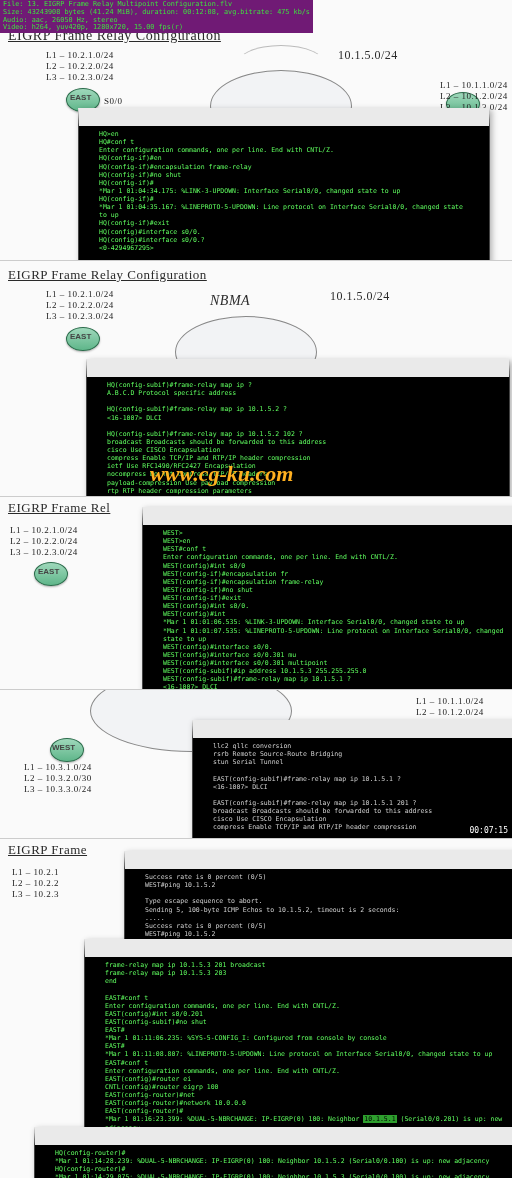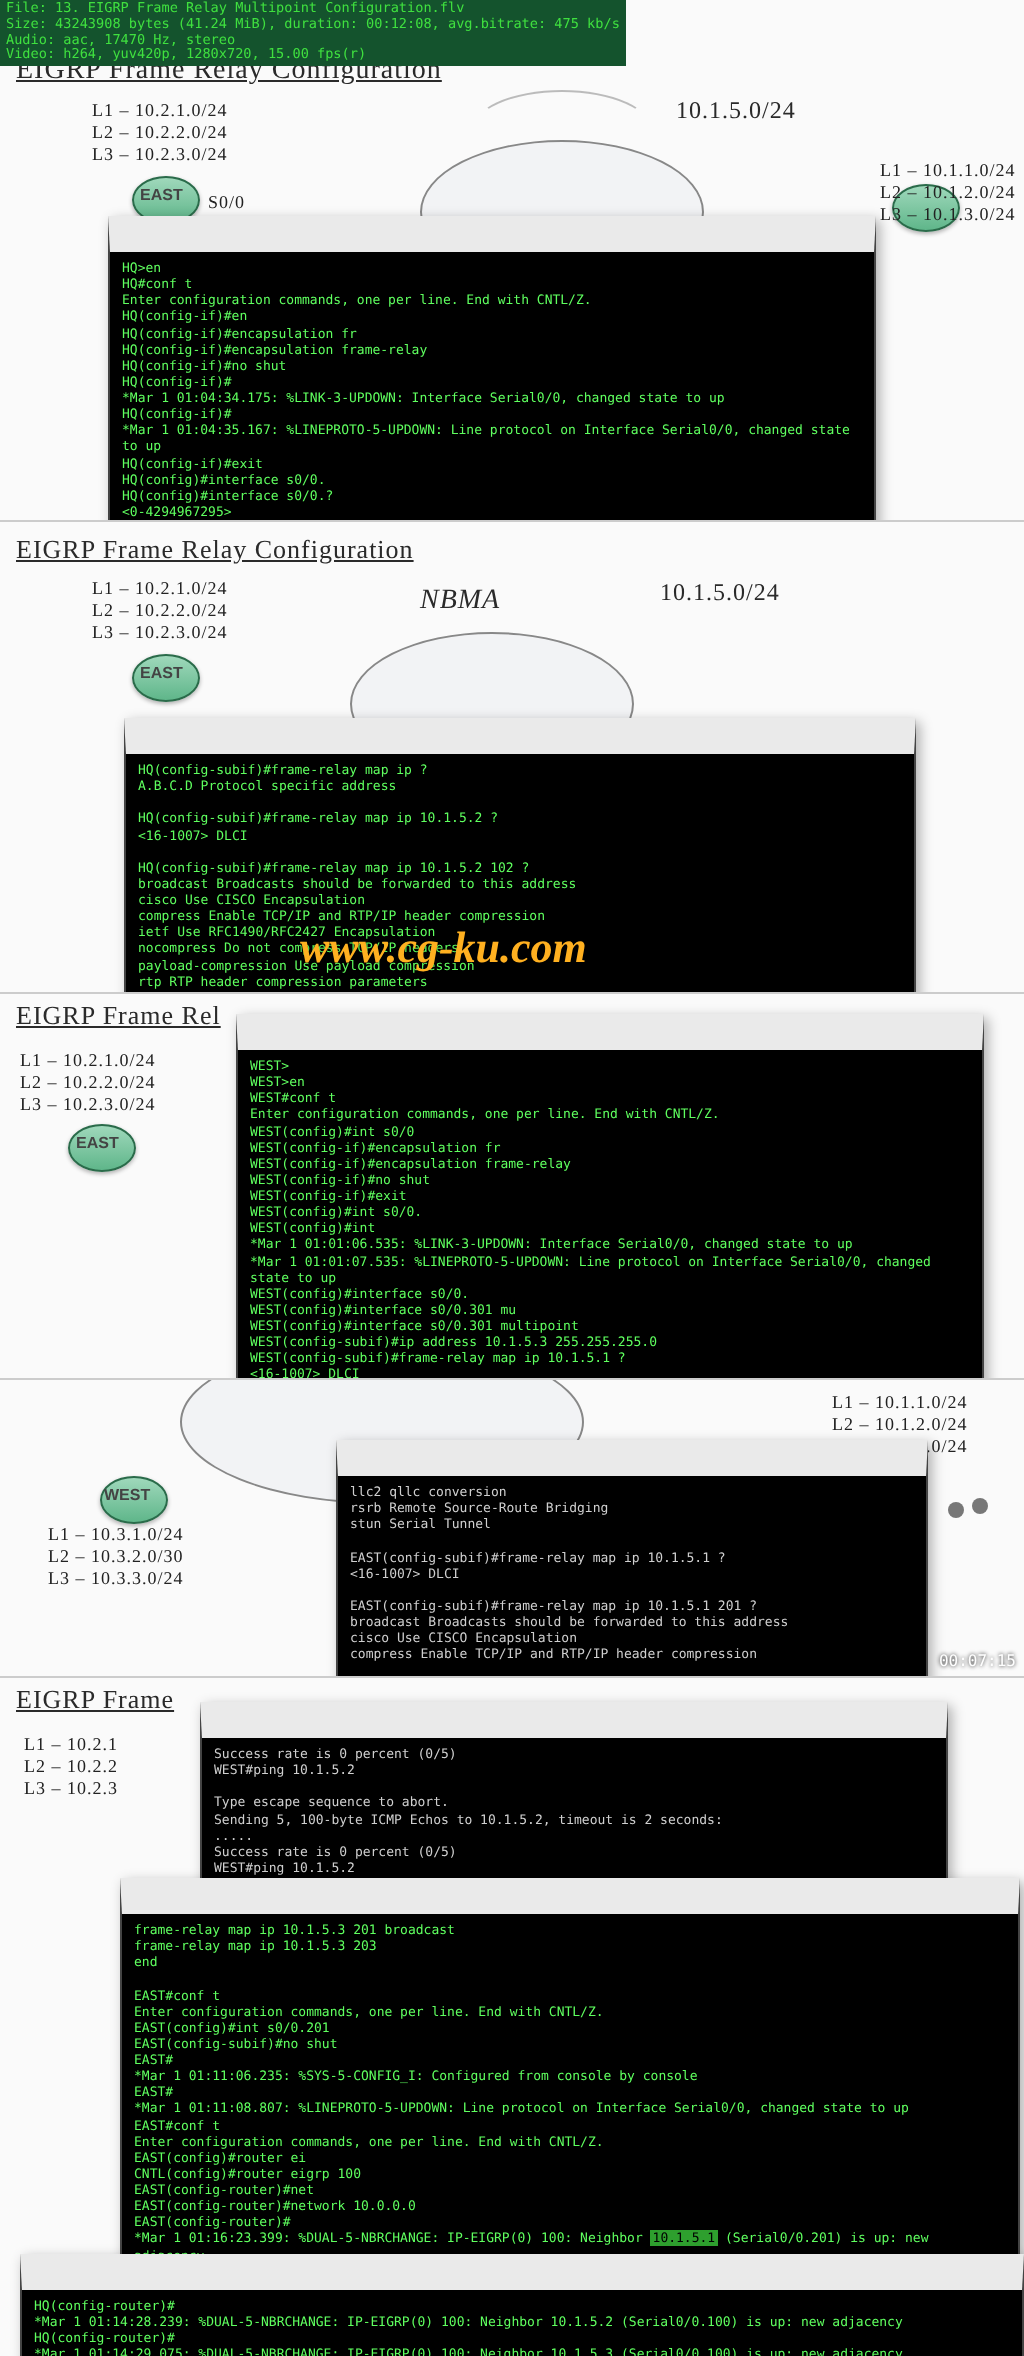--- a/index.html
+++ b/index.html
@@ -73,23 +73,24 @@
   }
   .terminal {
     position: absolute;
     background: #000;
     border: 1px solid #444;
     border-top: 18px solid #eaeaea;
     box-shadow: 2px 2px 6px rgba(0,0,0,0.3);
     font-family: Consolas, monospace;
     font-size: 6.5px;
     color: #5fff5f;
-    padding: 4px 6px;
+    padding: 4px 20px;
     overflow: hidden;
     line-height: 1.25;
+    margin-left: 24px;
   }
   .terminal.white {
     color: #cfcfcf;
   }
   .term-title {
     position: absolute;
     top: -16px;
     left: 22px;
     font-size: 9px;
     color: #333;
@@ -120,21 +121,21 @@
     background:#ddd;
     margin-left:1px;
   }
   .term-ctrls span.close{ background:#d66; color:#fff;}
   .file-meta {
     position: absolute;
     top: 0; left: 0;
     font-family: Consolas, monospace;
     font-size: 6.8px;
     color: #3fe03f;
-    background: #14532d;
+    background: #701a75;
     padding: 1px 3px;
     line-height: 1.15;
     z-index: 5;
   }
   .watermark {
     position: absolute;
     font-size: 22px;
     font-weight: bold;
     font-style: italic;
     font-family: Georgia, serif;
@@ -172,21 +173,21 @@
 </style>
 </head>
 <body>
 
 <div class="panel" style="height:260px">
   <div class="whiteboard"></div>
 
   <div class="file-meta">
     <div>File: 13. EIGRP Frame Relay Multipoint Configuration.flv</div>
     <div>Size: 43243908 bytes (41.24 MiB), duration: 00:12:08, avg.bitrate: 475 kb/s</div>
-    <div>Audio: aac, 17470 Hz, stereo</div>
+    <div>Audio: aac, 26050 Hz, stereo</div>
     <div>Video: h264, yuv420p, 1280x720, 15.00 fps(r)</div>
   </div>
 
   <div class="handwriting title-hw">EIGRP Frame Relay Configuration</div>
 
   <div class="handwriting net-label" style="top:50px;left:46px">
     <div>L1 – 10.2.1.0/24</div>
     <div>L2 – 10.2.2.0/24</div>
     <div>L3 – 10.2.3.0/24</div>
   </div>
@@ -209,21 +210,20 @@
     <div class="term-icon"></div>
     <div class="term-title">HQ</div>
     <div class="term-ctrls">
       <span>–</span><span>□</span><span class="close">×</span>
     </div>
     <div id="p1lines">
         <div>HQ&gt;en</div>
         <div>HQ#conf t</div>
         <div>Enter configuration commands, one per line.  End with CNTL/Z.</div>
         <div>HQ(config-if)#en</div>
-        <div>HQ(config-if)#encapsulation fr</div>
         <div>HQ(config-if)#encapsulation frame-relay</div>
         <div>HQ(config-if)#no shut</div>
         <div>HQ(config-if)#</div>
         <div>*Mar  1 01:04:34.175: %LINK-3-UPDOWN: Interface Serial0/0, changed state to up</div>
         <div>HQ(config-if)#</div>
         <div>*Mar  1 01:04:35.167: %LINEPROTO-5-UPDOWN: Line protocol on Interface Serial0/0, changed state to up</div>
         <div>HQ(config-if)#exit</div>
         <div>HQ(config)#interface s0/0.</div>
         <div>HQ(config)#interface s0/0.?</div>
         <div>&lt;0-4294967295&gt;</div>

